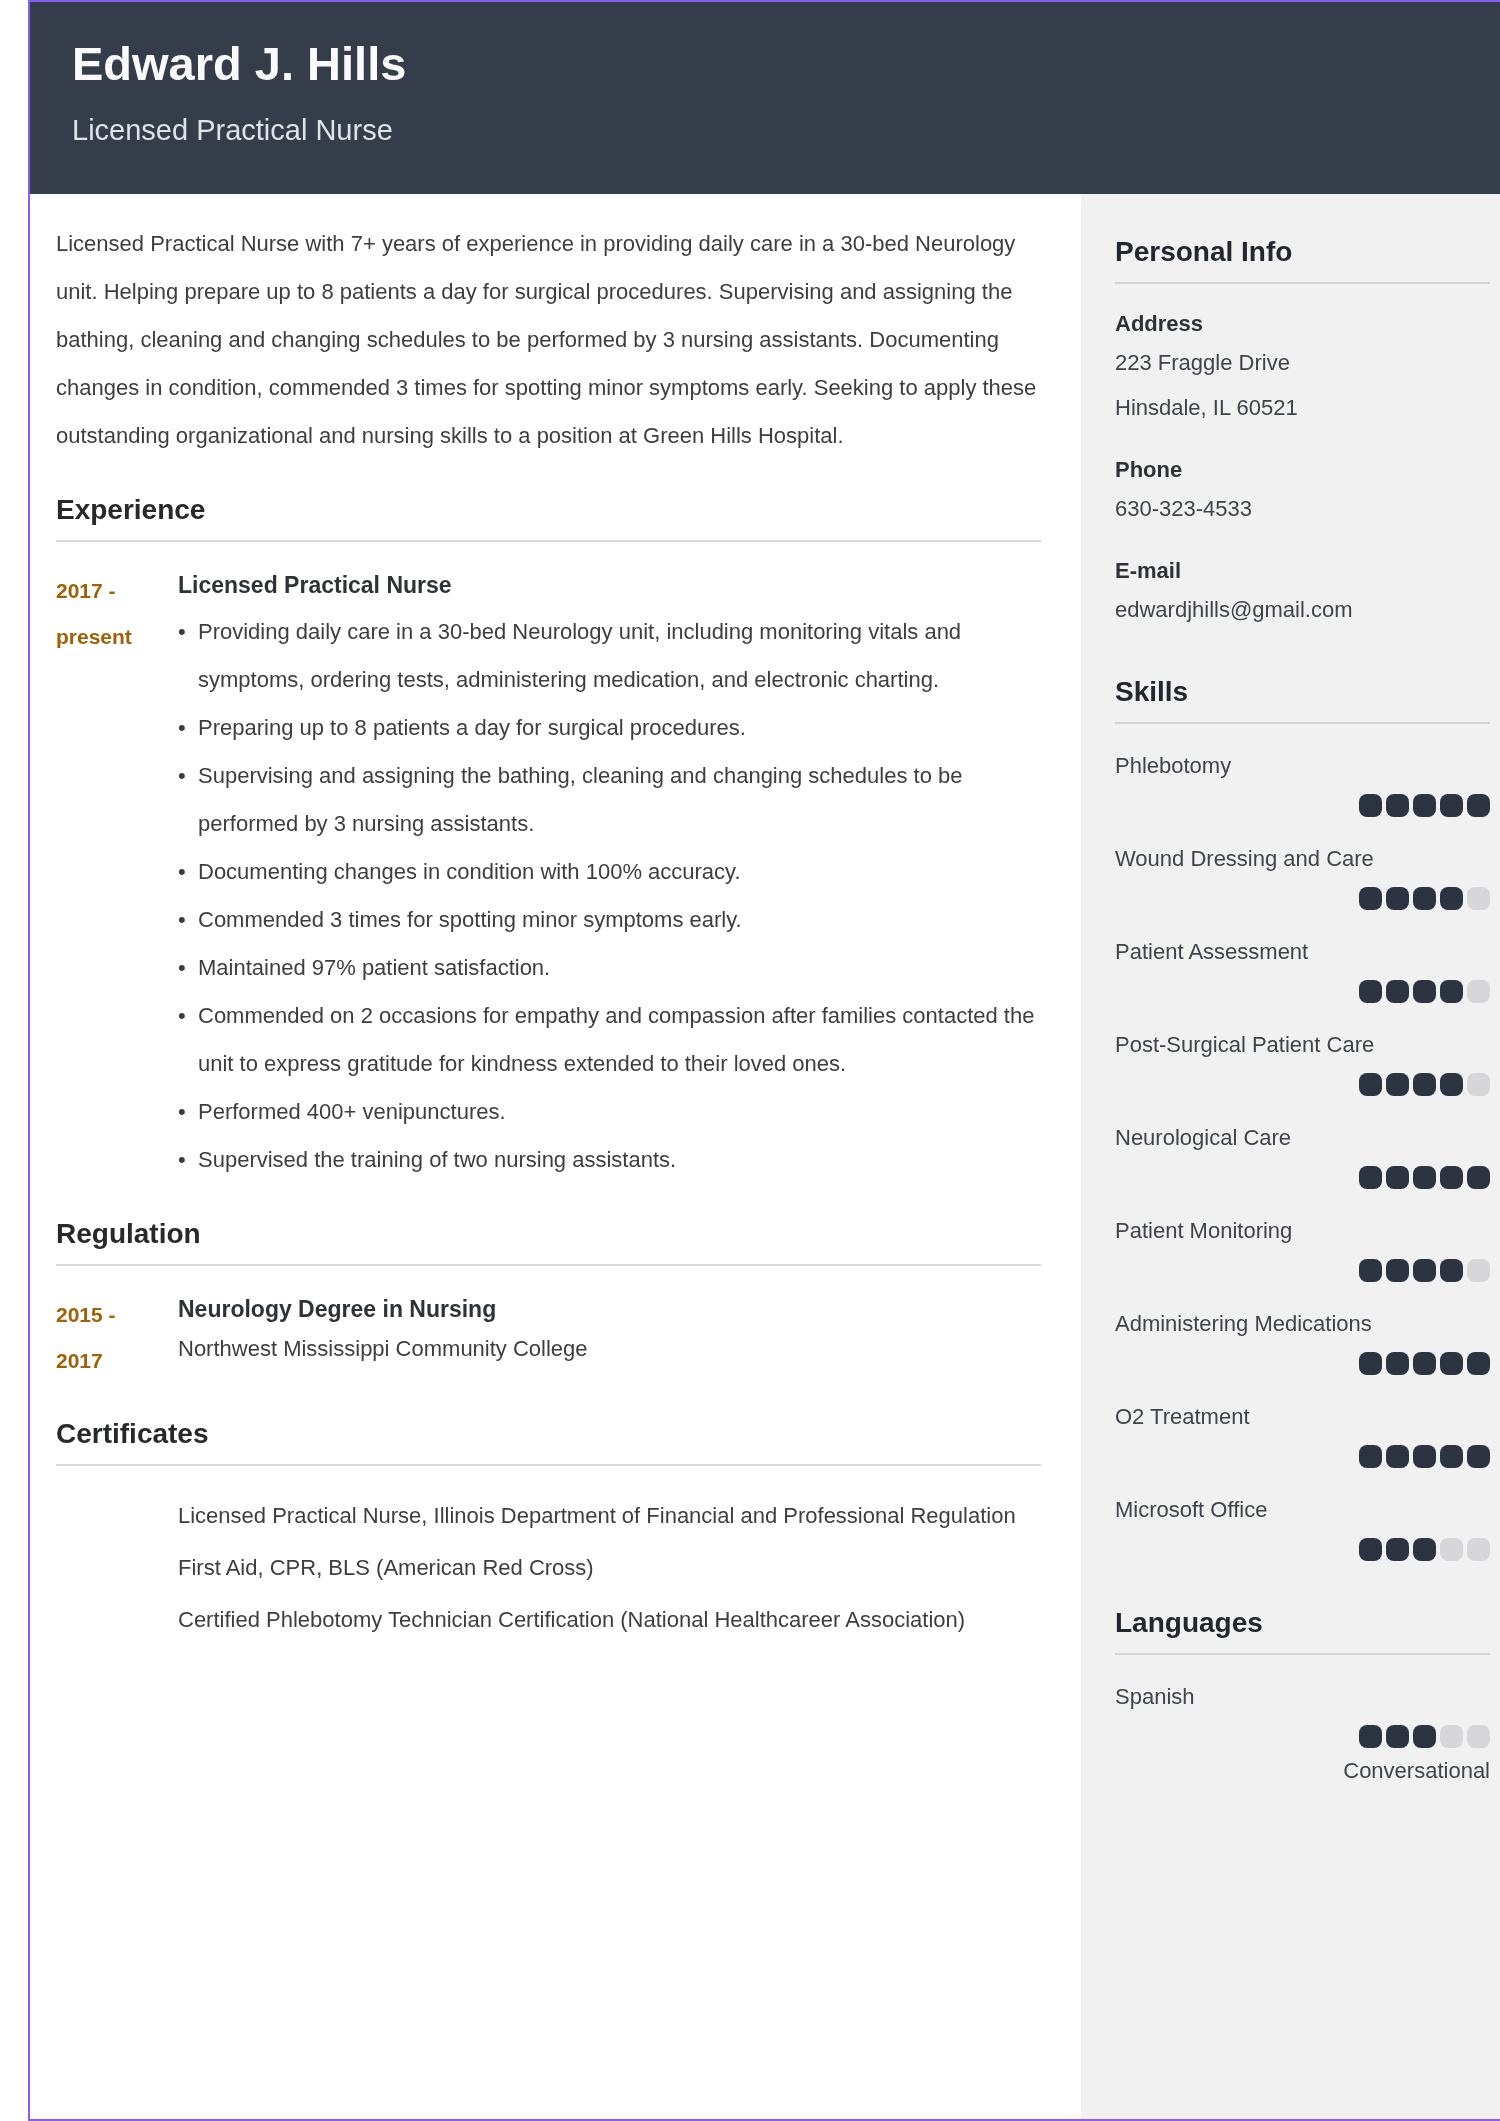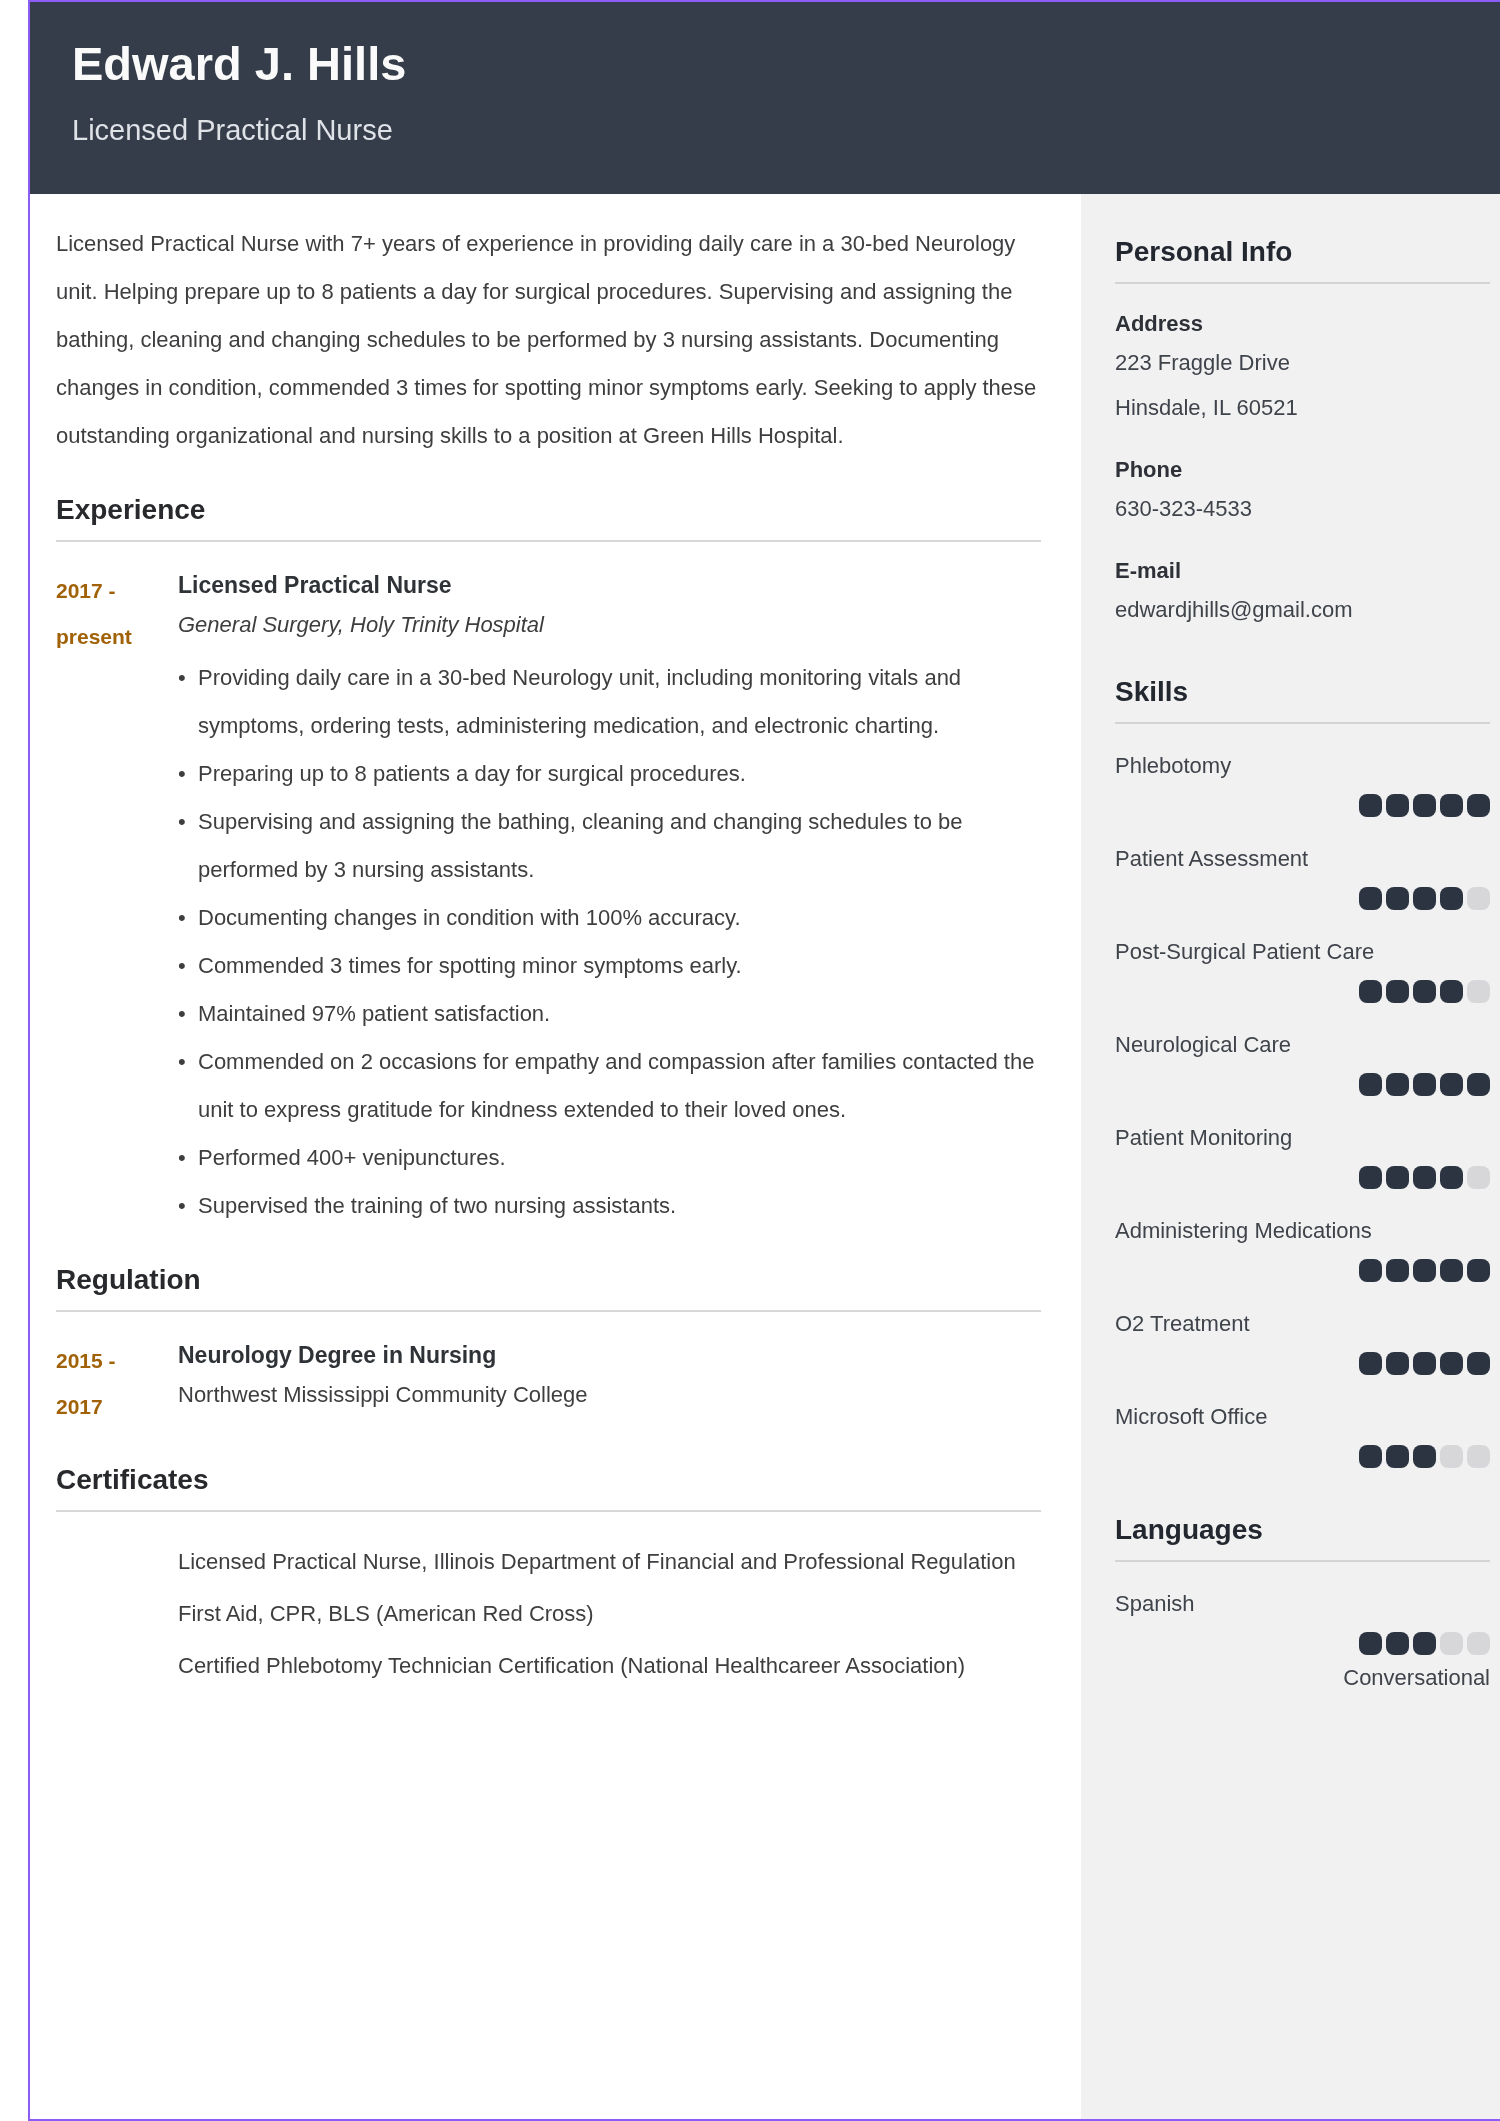--- a/index.html
+++ b/index.html
@@ -175,21 +175,20 @@
 
       <section>
         <h2 class="sec-head">Experience</h2>
         <div class="entry">
           <div class="dates">
             <div>2017 -</div>
             <div>present</div>
           </div>
           <div class="entry-body">
             <h3>Licensed Practical Nurse</h3>
-            <div class="entry-sub italic">General Surgery, Holy Trinity Hospital</div>
             <ul class="bullets">
               <li>Providing daily care in a 30-bed Neurology unit, including monitoring vitals and symptoms, ordering tests, administering medication, and electronic charting.</li>
               <li>Preparing up to 8 patients a day for surgical procedures.</li>
               <li>Supervising and assigning the bathing, cleaning and changing schedules to be performed by 3 nursing assistants.</li>
               <li>Documenting changes in condition with 100% accuracy.</li>
               <li>Commended 3 times for spotting minor symptoms early.</li>
               <li>Maintained 97% patient satisfaction.</li>
               <li>Commended on 2 occasions for empathy and compassion after families contacted the unit to express gratitude for kindness extended to their loved ones.</li>
               <li>Performed 400+ venipunctures.</li>
               <li>Supervised the training of two nursing assistants.</li>
@@ -255,20 +254,30 @@
           <div class="skill-name">Phlebotomy</div>
           <div class="dots">
               <span class="dot filled"></span>
               <span class="dot filled"></span>
               <span class="dot filled"></span>
               <span class="dot filled"></span>
               <span class="dot filled"></span>
             </div>
         </div>
         <div class="skill">
+          <div class="skill-name">Wound Dressing and Care</div>
+          <div class="dots">
+              <span class="dot filled"></span>
+              <span class="dot filled"></span>
+              <span class="dot filled"></span>
+              <span class="dot filled"></span>
+              <span class="dot"></span>
+            </div>
+        </div>
+        <div class="skill">
           <div class="skill-name">Patient Assessment</div>
           <div class="dots">
               <span class="dot filled"></span>
               <span class="dot filled"></span>
               <span class="dot filled"></span>
               <span class="dot filled"></span>
               <span class="dot"></span>
             </div>
         </div>
         <div class="skill">

